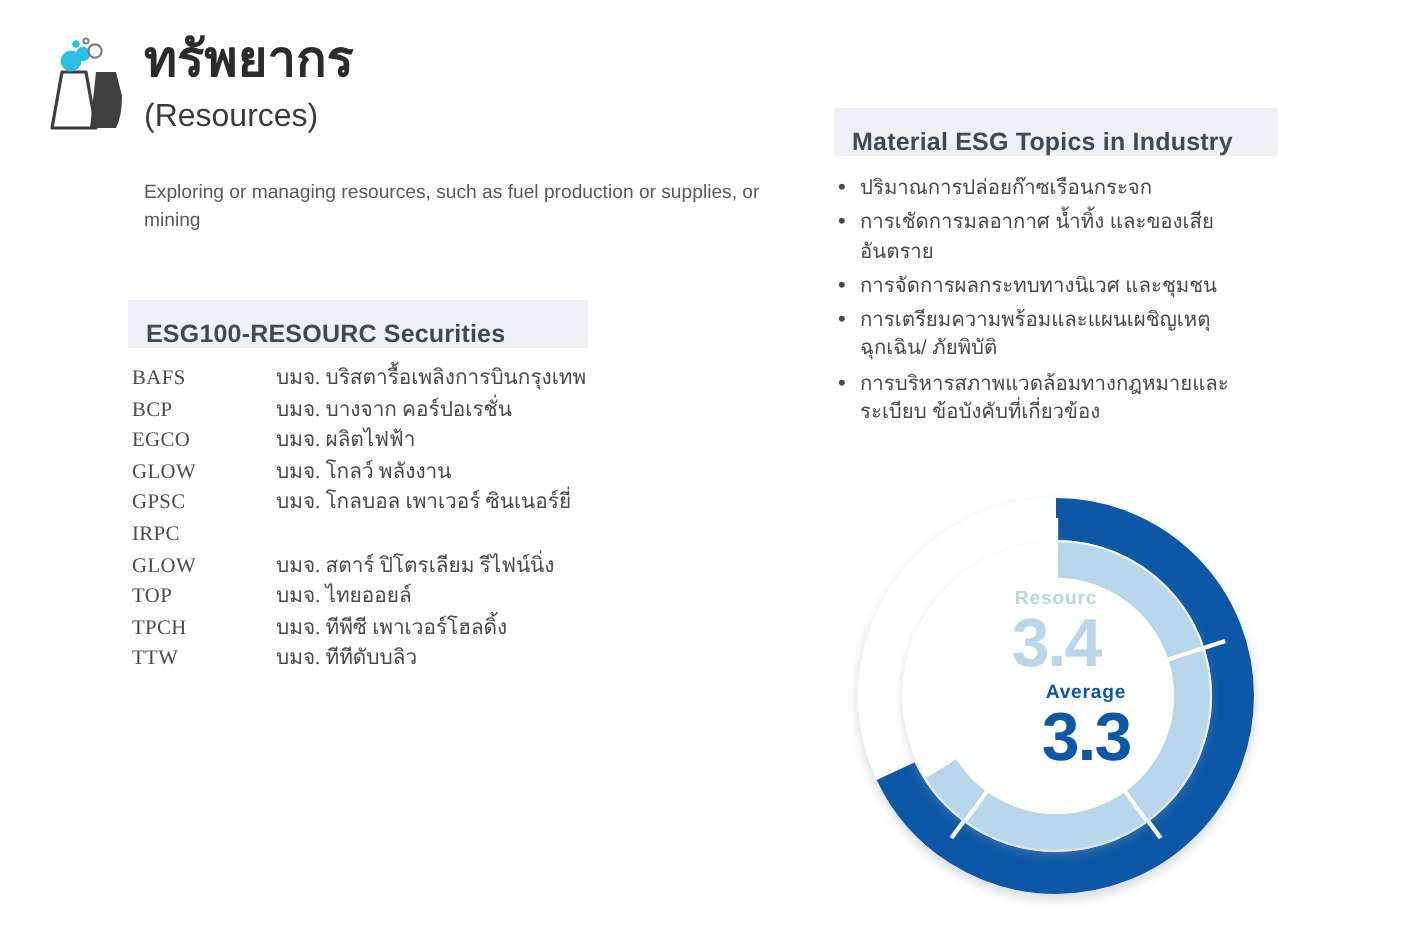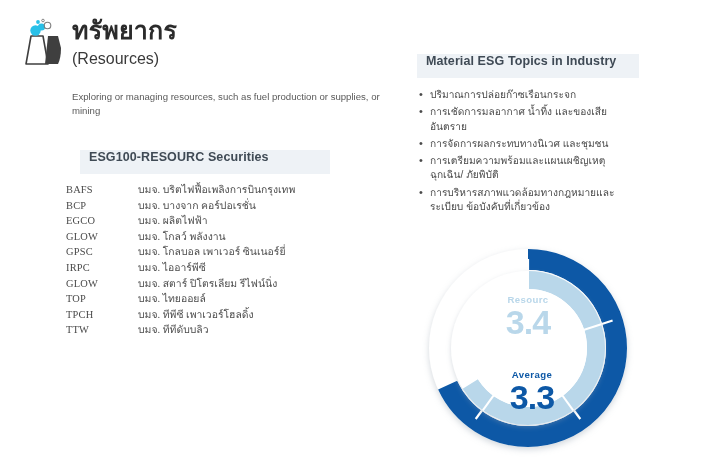--- a/index.html
+++ b/index.html
@@ -56,34 +56,34 @@
     font-size: 9.6px;
     line-height: 1.45;
     color: #5a5a5a;
   }
 
   
   .section-band {
     position: absolute;
     background: #eef2f6;
     display: flex;
-    align-items: flex-start;
+    align-items: flex-end;
   }
   .section-band-label {
     font-size: 12.5px;
     font-weight: 700;
     color: #3f4a55;
     padding-left: 9px;
     letter-spacing: .1px;
   }
 
   #esg-band {
-    left: 80px;
+    left: 64px;
     top: 150px;
-    width: 250px;
+    width: 230px;
     height: 24px;
   }
   #topics-band {
     left: 417px;
     top: 54px;
     width: 222px;
     height: 24px;
   }
 
   
@@ -150,24 +150,23 @@
     position: absolute;
     text-align: center;
     pointer-events: none;
   }
   #center-outer {
     left: 0;
     top: 56px;
     width: 232px;
   }
   #center-inner {
-    left: 4px;
+    left: 15px;
     top: 103px;
     width: 232px;
-    margin-top: 28px;
   }
   .donut-label {
     font-size: 9.6px;
     font-weight: 700;
     letter-spacing: .4px;
     line-height: 11px;
   }
   .donut-value {
     font-size: 34px;
     font-weight: 700;
@@ -215,41 +214,40 @@
 
   <div id="subtitle">Exploring or managing resources, such as fuel production or supplies, or mining</div>
 
   <div id="esg-band" class="section-band">
     <span class="section-band-label">ESG100-RESOURC Securities</span>
   </div>
 
   <div id="securities-table">
       <div class="sec-row">
         <span class="sec-ticker">BAFS</span>
-        <span class="sec-name">บมจ. บริตไฟฟื้อเพลิงการบินกรุงเทพ</span>
+        <span class="sec-name">บมจ. บริสตารื้อเพลิงการบินกรุงเทพ</span>
       </div>
       <div class="sec-row">
         <span class="sec-ticker">BCP</span>
         <span class="sec-name">บมจ. บางจาก คอร์ปอเรชั่น</span>
       </div>
       <div class="sec-row">
         <span class="sec-ticker">EGCO</span>
         <span class="sec-name">บมจ. ผลิตไฟฟ้า</span>
       </div>
       <div class="sec-row">
         <span class="sec-ticker">GLOW</span>
         <span class="sec-name">บมจ. โกลว์ พลังงาน</span>
       </div>
       <div class="sec-row">
         <span class="sec-ticker">GPSC</span>
         <span class="sec-name">บมจ. โกลบอล เพาเวอร์ ซินเนอร์ยี่</span>
       </div>
       <div class="sec-row">
         <span class="sec-ticker">IRPC</span>
-        <span class="sec-name">บมจ. ไออาร์พีซี</span>
       </div>
       <div class="sec-row">
         <span class="sec-ticker">GLOW</span>
         <span class="sec-name">บมจ. สตาร์ ปิโตรเลียม รีไฟน์นิ่ง</span>
       </div>
       <div class="sec-row">
         <span class="sec-ticker">TOP</span>
         <span class="sec-name">บมจ. ไทยออยล์</span>
       </div>
       <div class="sec-row">

